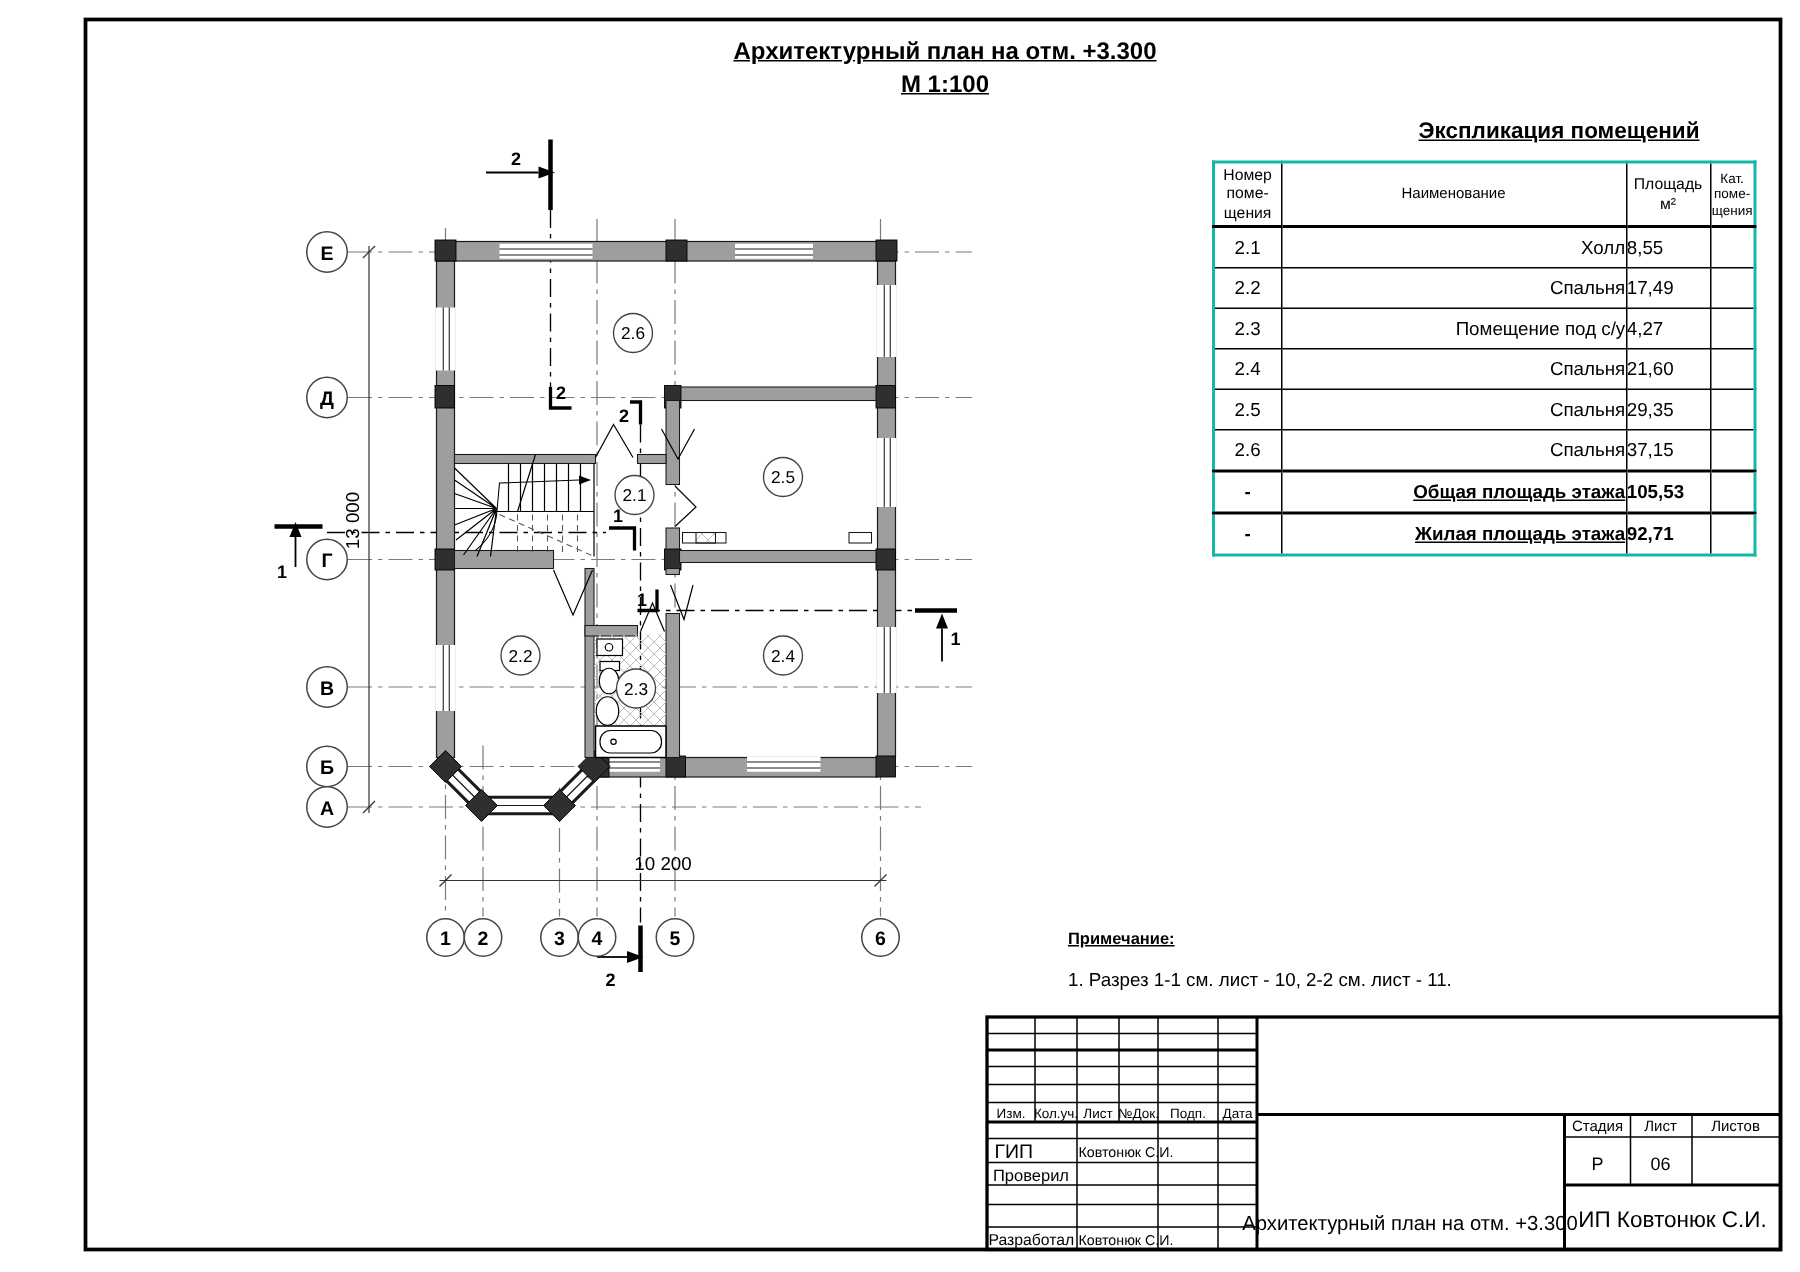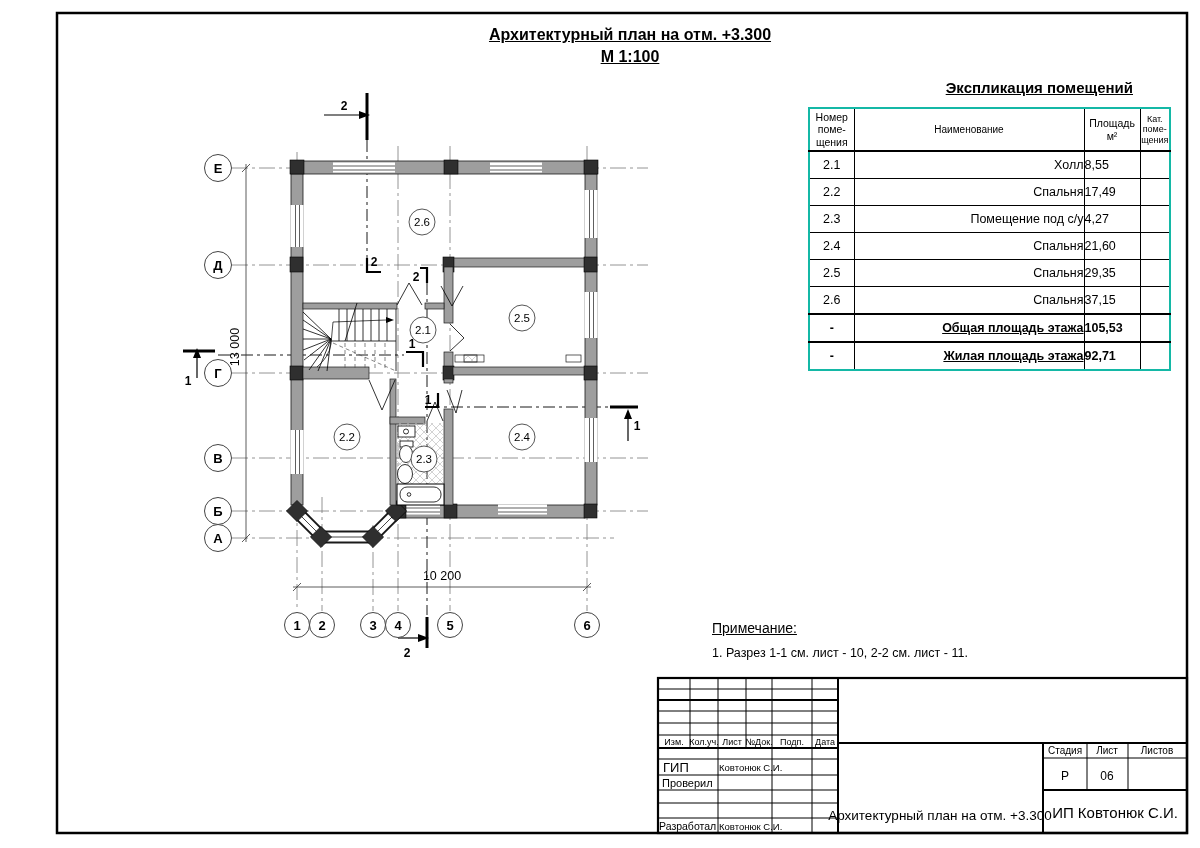--- a/index.html
+++ b/index.html
@@ -18,21 +18,21 @@
                  border-bottom:2px solid #000;line-height:1.15;}
   .expl-table td{height:26px;vertical-align:middle;}
   .col-num{width:45px;} .col-name{width:230px;} .col-area{width:56px;} .col-cat{width:30px;}
   .cell-num{text-align:center;}
   .cell-name{padding-left:12px;text-align:right;}
   .cell-area{padding-left:10px;text-align:left;}
   .pre{white-space:pre-line;}
   .totals td{font-weight:bold;border-top:2px solid #000;}
   .totals .cell-name{text-decoration:underline;}
   
-  .notes-title{left:712px;top:620px;font-weight:normal;font-size:14px;text-decoration:underline;}
+  .notes-title{left:712px;top:620px;font-weight:bold;font-size:11px;text-decoration:underline;}
   .notes-item{left:712px;top:646px;font-size:12.5px;}
   svg{position:absolute;left:0;top:0;}
   svg text{font-family:"Liberation Sans",sans-serif;}
 </style>
 </head>
 <body>
 
 <div class="sheet">
 
   <svg width="1200" height="848" viewBox="0 0 1200 848">

